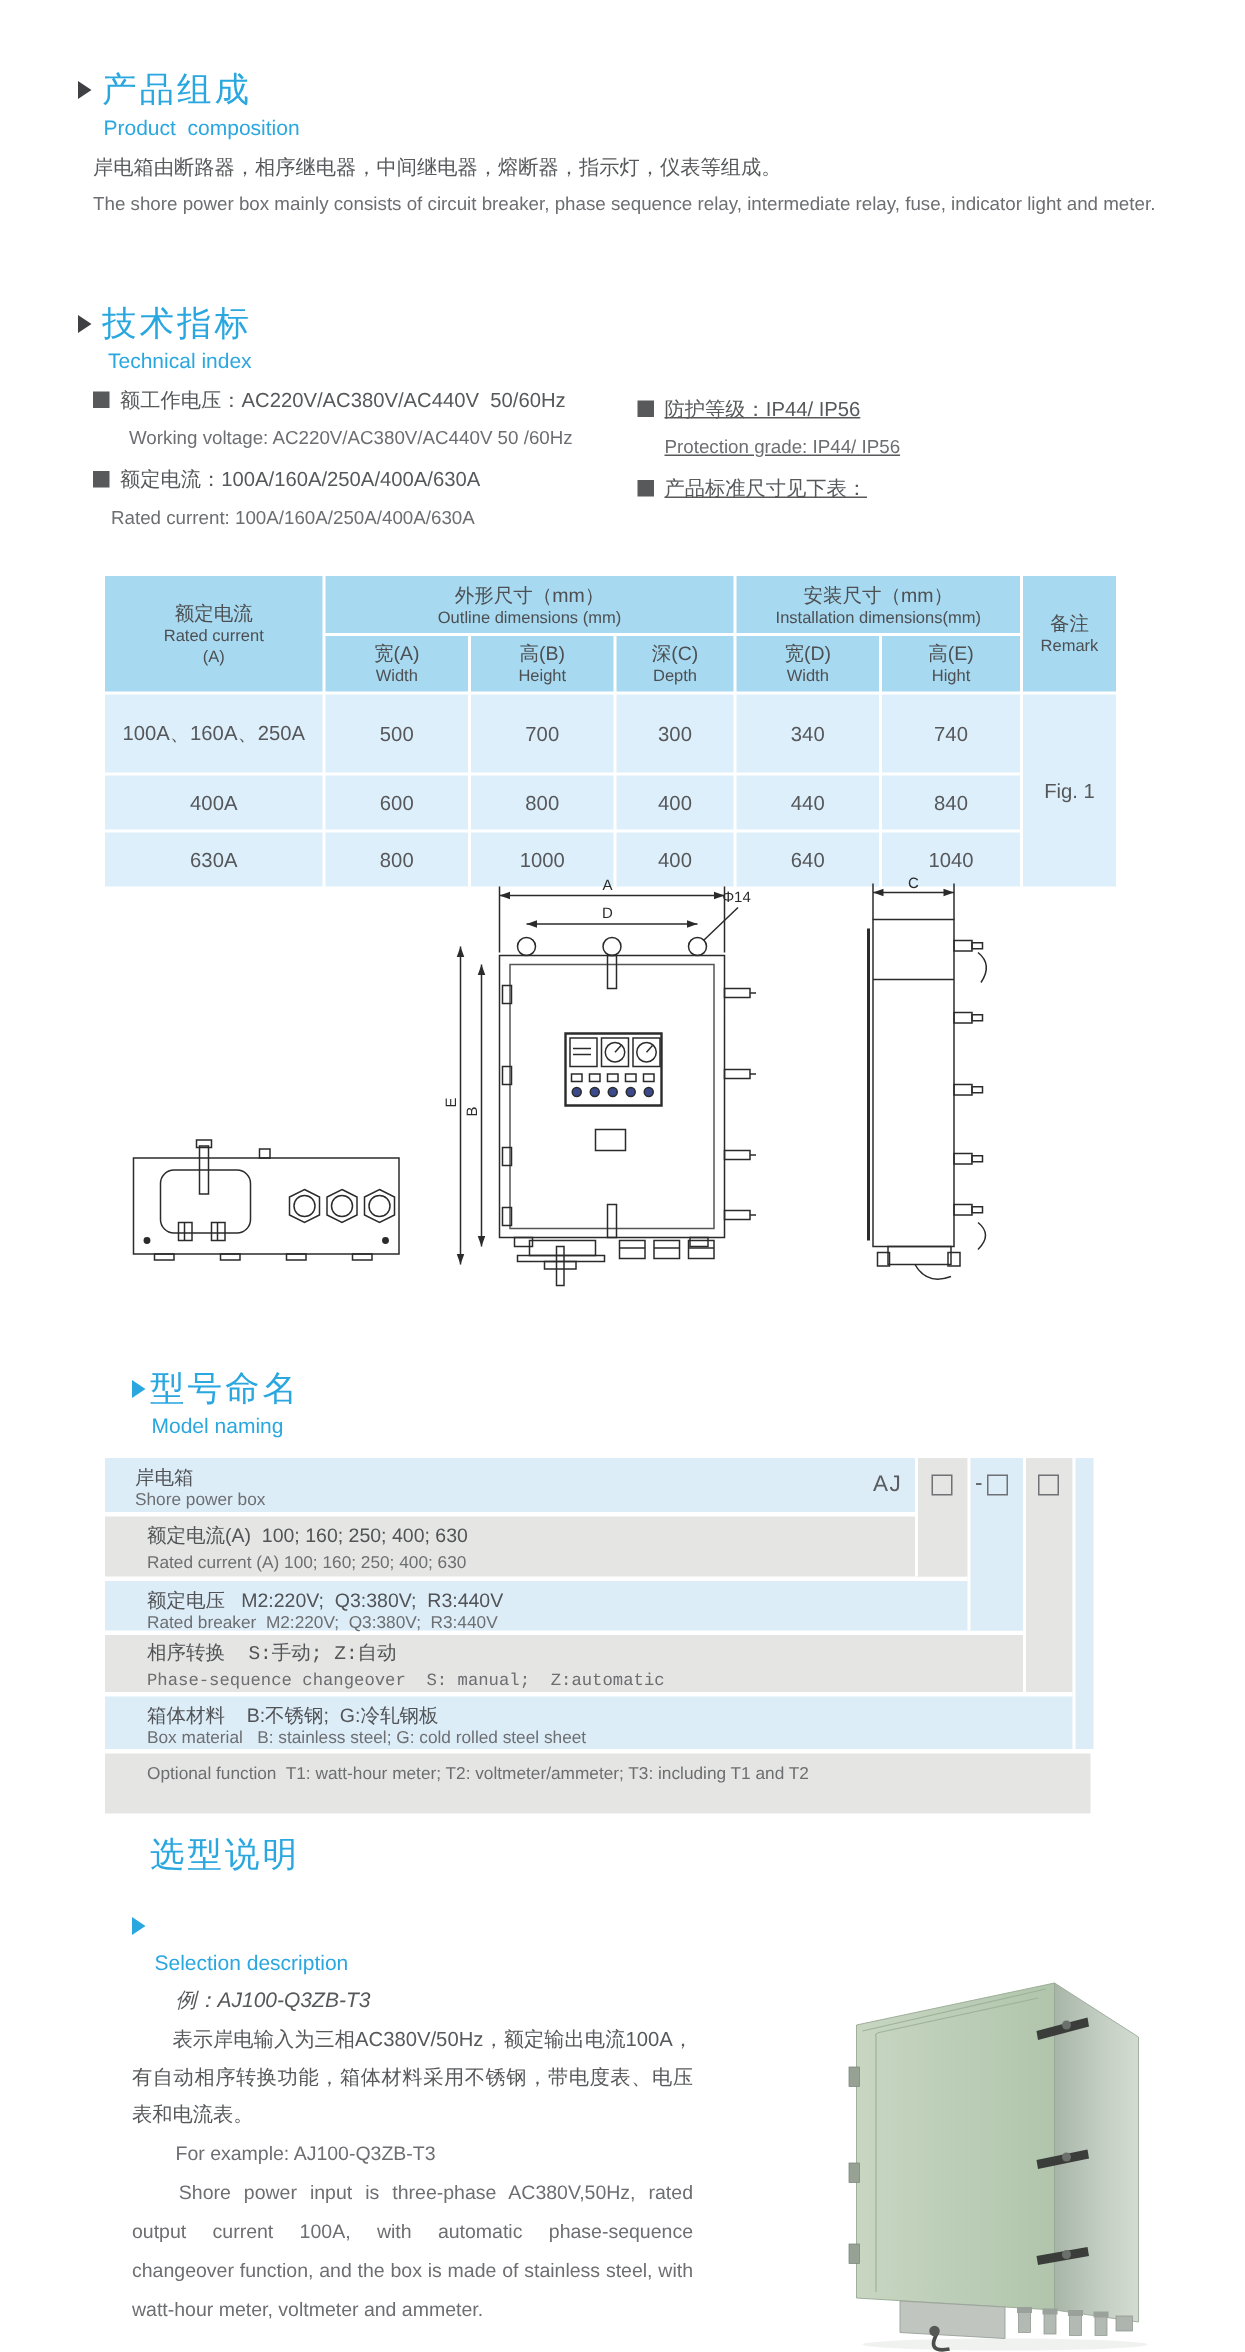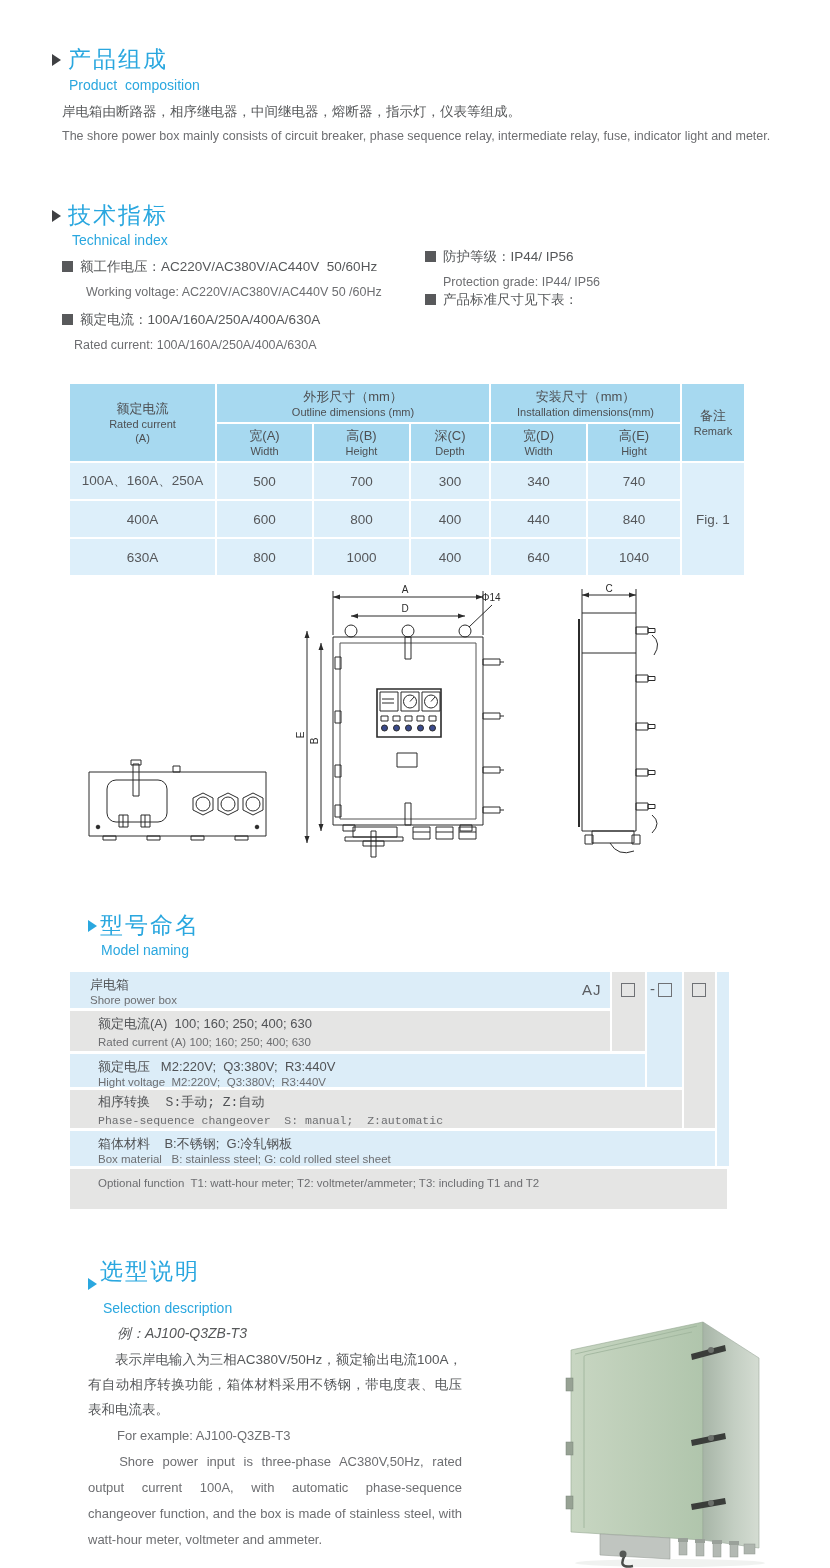--- a/index.html
+++ b/index.html
@@ -49,24 +49,24 @@
   <div class="abs sec-title" style="left:68px;top:200px;">技术指标</div>
   <div class="abs sec-sub" style="left:72px;top:232px;">Technical index</div>
 
   <div class="abs" style="left:62px;top:258px;width:350px;">
     <div class="cn spec-line"><span class="bullet"></span><span>额工作电压：AC220V/AC380V/AC440V  50/60Hz</span></div>
     <div class="en" style="margin:9px 0 0 24px;">Working voltage: AC220V/AC380V/AC440V 50 /60Hz</div>
     <div class="cn spec-line" style="margin-top:12px;"><span class="bullet"></span><span>额定电流：100A/160A/250A/400A/630A</span></div>
     <div class="en" style="margin:9px 0 0 12px;">Rated current: 100A/160A/250A/400A/630A</div>
   </div>
 
-  <div class="abs" style="left:425px;top:248px;width:330px;">
+  <div class="abs" style="left:425px;top:264px;width:330px;text-decoration:underline;">
     <div class="cn spec-line"><span class="bullet"></span><span>防护等级：IP44/ IP56</span></div>
     <div class="en" style="margin:9px 0 0 18px;">Protection grade: IP44/ IP56</div>
-    <div class="cn spec-line" style="margin-top:2px;"><span class="bullet"></span><span>产品标准尺寸见下表：</span></div>
+    <div class="cn spec-line" style="margin-top:12px;"><span class="bullet"></span><span>产品标准尺寸见下表：</span></div>
   </div>
 
   <table class="dims abs" style="left:68px;top:382px;width:672px;">
     <colgroup>
         <col style="width:145px">
         <col style="width:95px">
         <col style="width:95px">
         <col style="width:78px">
         <col style="width:95px">
         <col style="width:92px">
@@ -107,21 +107,21 @@
           </th>
       <th class="hd">
             <div class="l1">宽(D)</div>
             <div class="l2">Width</div>
           </th>
       <th class="hd">
             <div class="l1">高(E)</div>
             <div class="l2">Hight</div>
           </th>
     </tr>
-    <tr style="height:36px;">
+    <tr style="height:52px;">
       <td class="bd">100A、160A、250A</td>
       <td class="bd">500</td>
       <td class="bd">700</td>
       <td class="bd">300</td>
       <td class="bd">340</td>
       <td class="bd">740</td>
       <td class="bd" rowspan="3">Fig. 1</td>
     </tr>
     <tr style="height:36px;">
       <td class="bd">400A</td>
@@ -290,21 +290,21 @@
     <div class="mrow m-blue" style="top:972px;width:540px;height:36px;padding-left:20px;">
       <div class="cnl">岸电箱</div>
         <div class="enl">Shore power box</div>
     </div>
     <div class="mrow m-gray" style="top:1011px;width:575px;height:40px;">
       <div class="cnl">额定电流(A)  100; 160; 250; 400; 630</div>
         <div class="enl" style="margin-top:3px;">Rated current (A) 100; 160; 250; 400; 630</div>
     </div>
     <div class="mrow m-blue" style="top:1054px;width:612px;height:33px;">
       <div class="cnl">额定电压   M2:220V;  Q3:380V;  R3:440V</div>
-        <div class="enl">Hight voltage  M2:220V;  Q3:380V;  R3:440V</div>
+        <div class="enl">Rated breaker  M2:220V;  Q3:380V;  R3:440V</div>
     </div>
     <div class="mrow m-gray" style="top:1090px;width:645px;height:38px;font-family:Liberation Mono, monospace;">
       <div class="cnl">相序转换  S:手动; Z:自动</div>
         <div class="enl" style="margin-top:2px;">Phase-sequence changeover  S: manual;  Z:automatic</div>
     </div>
     <div class="mrow m-blue" style="top:1131px;width:657px;height:35px;">
       <div class="cnl">箱体材料    B:不锈钢;  G:冷轧钢板</div>
         <div class="enl">Box material   B: stainless steel; G: cold rolled steel sheet</div>
     </div>
     <div class="mrow m-gray" style="top:1169px;width:657px;height:40px;">
@@ -317,21 +317,21 @@
     <div class="strip m-blue" style="left:715px;top:972px;width:12px;height:194px;"></div>
 
     <div class="code" style="left:582px;top:981px;">AJ</div>
     <div class="phbox" style="left:621px;top:983px;"></div>
     <div class="code" style="left:650px;top:980px;">-</div>
     <div class="phbox" style="left:658px;top:983px;"></div>
     <div class="phbox" style="left:692px;top:983px;"></div>
   </div>
 
   <div class="abs tri-blue" style="left:88px;top:1278px;"></div>
-  <div class="abs sec-title" style="left:100px;top:1256px;">选型说明</div>
+  <div class="abs sec-title" style="left:100px;top:1221px;">选型说明</div>
   <div class="abs sec-sub" style="left:103px;top:1300px;">Selection description</div>
 
   <div class="abs cn" style="left:117px;top:1325px;font-size:14px;font-style:italic;">例：AJ100-Q3ZB-T3</div>
   <div class="abs cn para" style="left:88px;top:1347px;width:374px;text-indent:2em;">表示岸电输入为三相AC380V/50Hz，额定输出电流100A，有自动相序转换功能，箱体材料采用不锈钢，带电度表、电压表和电流表。</div>
   <div class="abs en" style="left:117px;top:1428px;font-size:13px;">For example: AJ100-Q3ZB-T3</div>
   <div class="abs en para" style="left:88px;top:1449px;width:374px;font-size:13px;line-height:26px;text-indent:2.4em;">Shore power input is three-phase AC380V,50Hz, rated output current 100A, with automatic phase-sequence changeover function, and the box is made of stainless steel, with watt-hour meter, voltmeter and ammeter.</div>
 
   <svg class="abs" style="left:545px;top:1292px;" width="260" height="276" viewBox="0 0 260 276">
     <defs>
       <linearGradient id="gFront" x1="0" y1="0" x2="1" y2="0">

